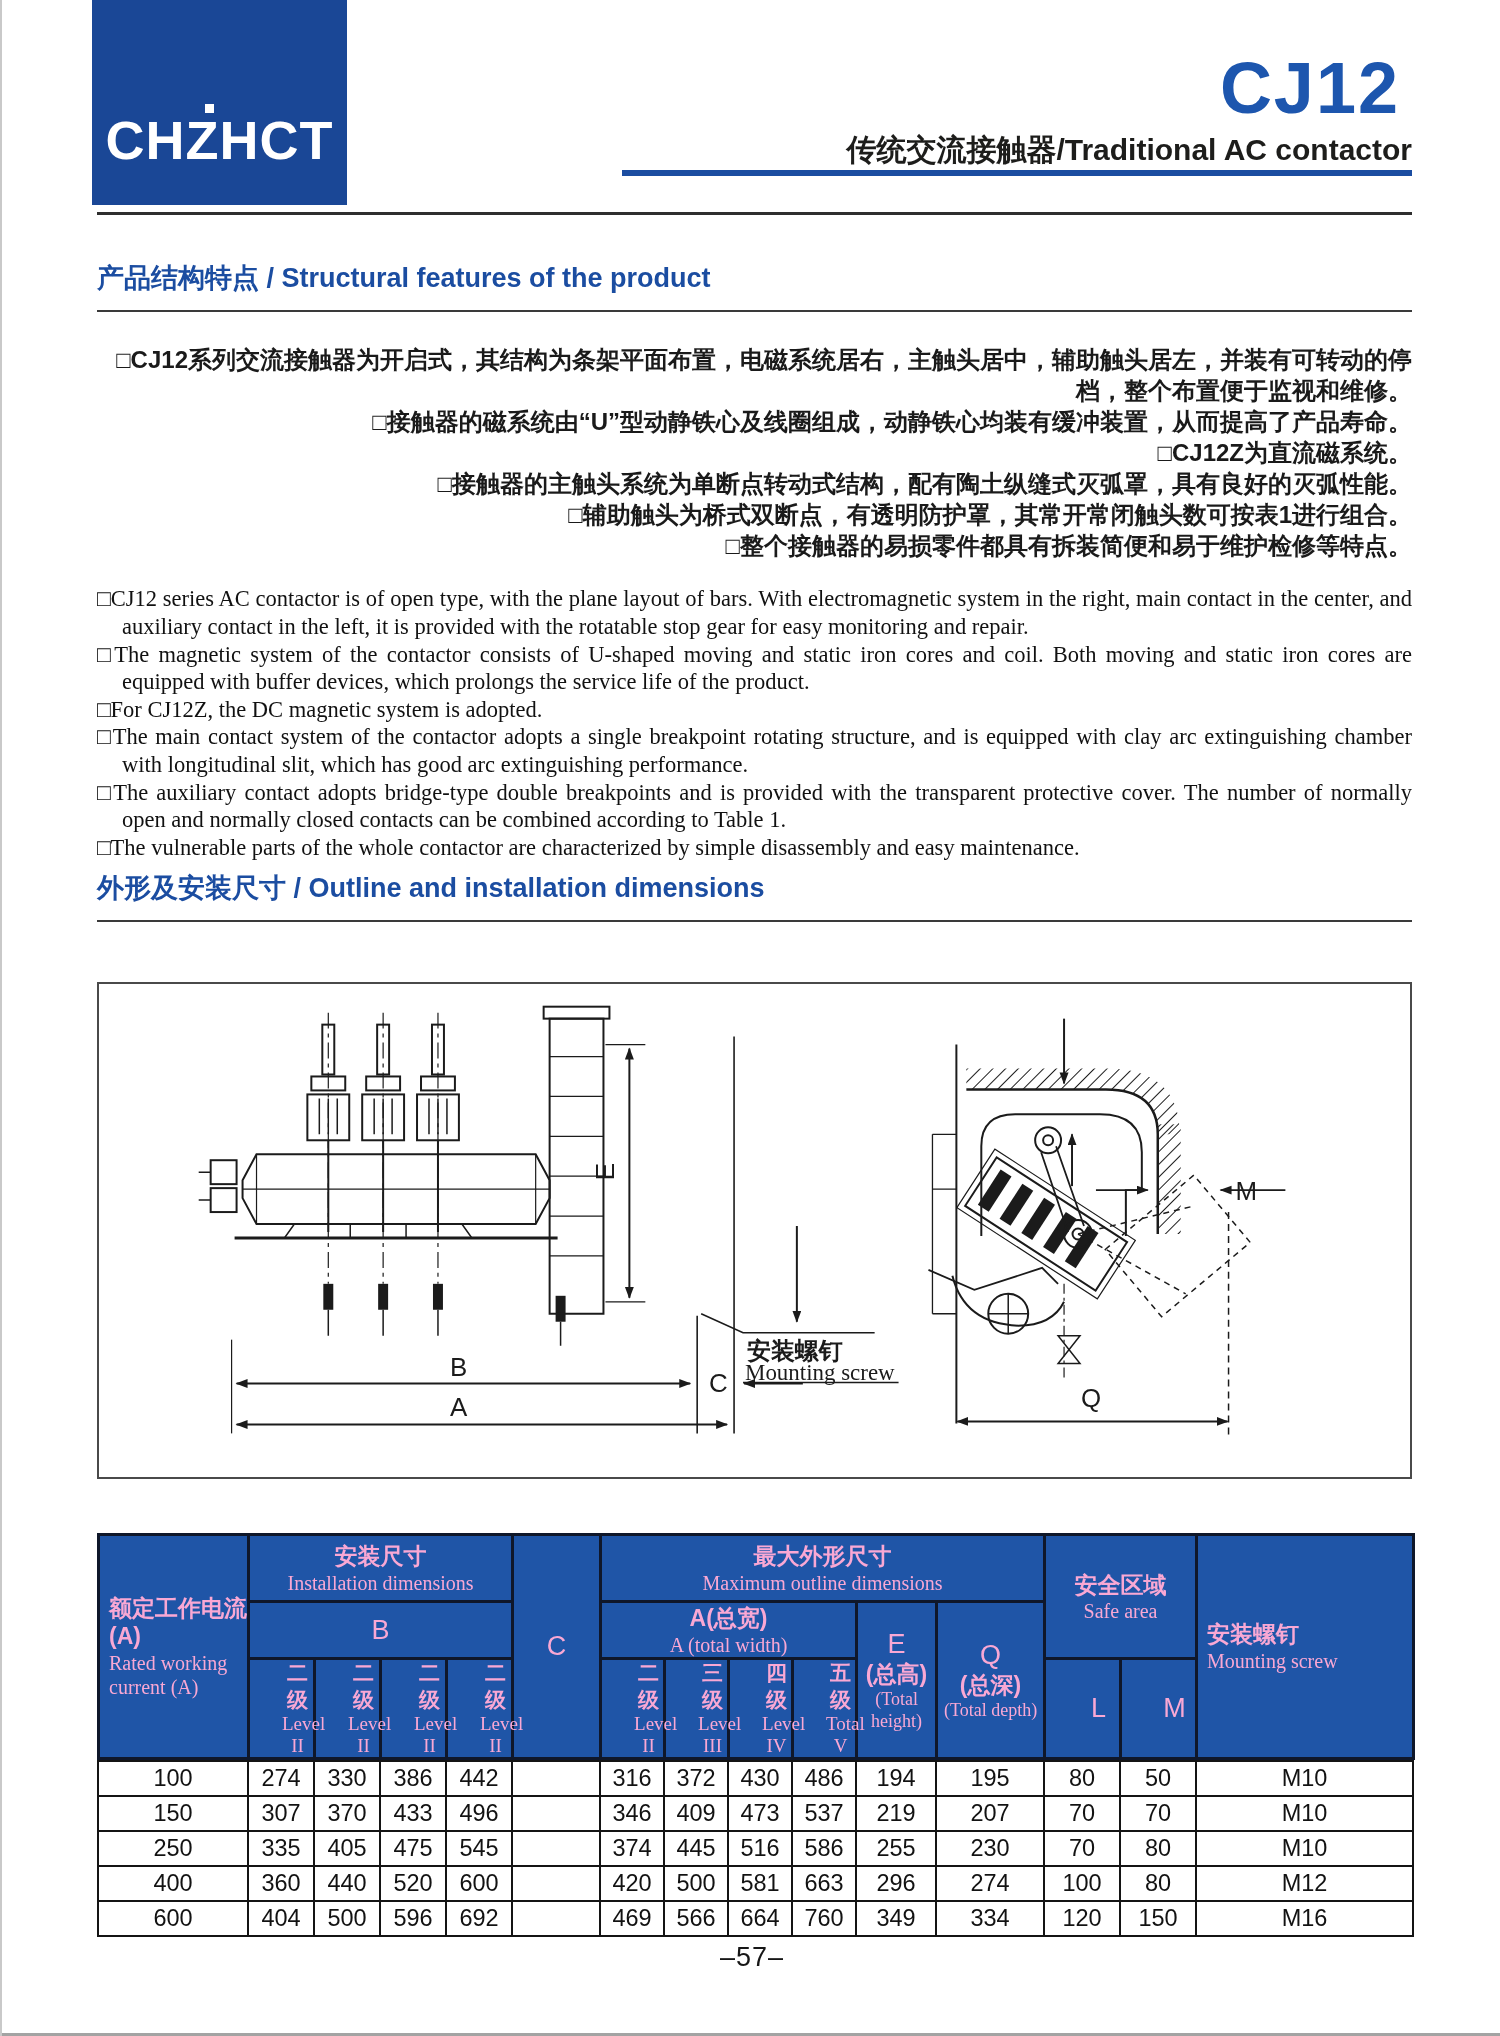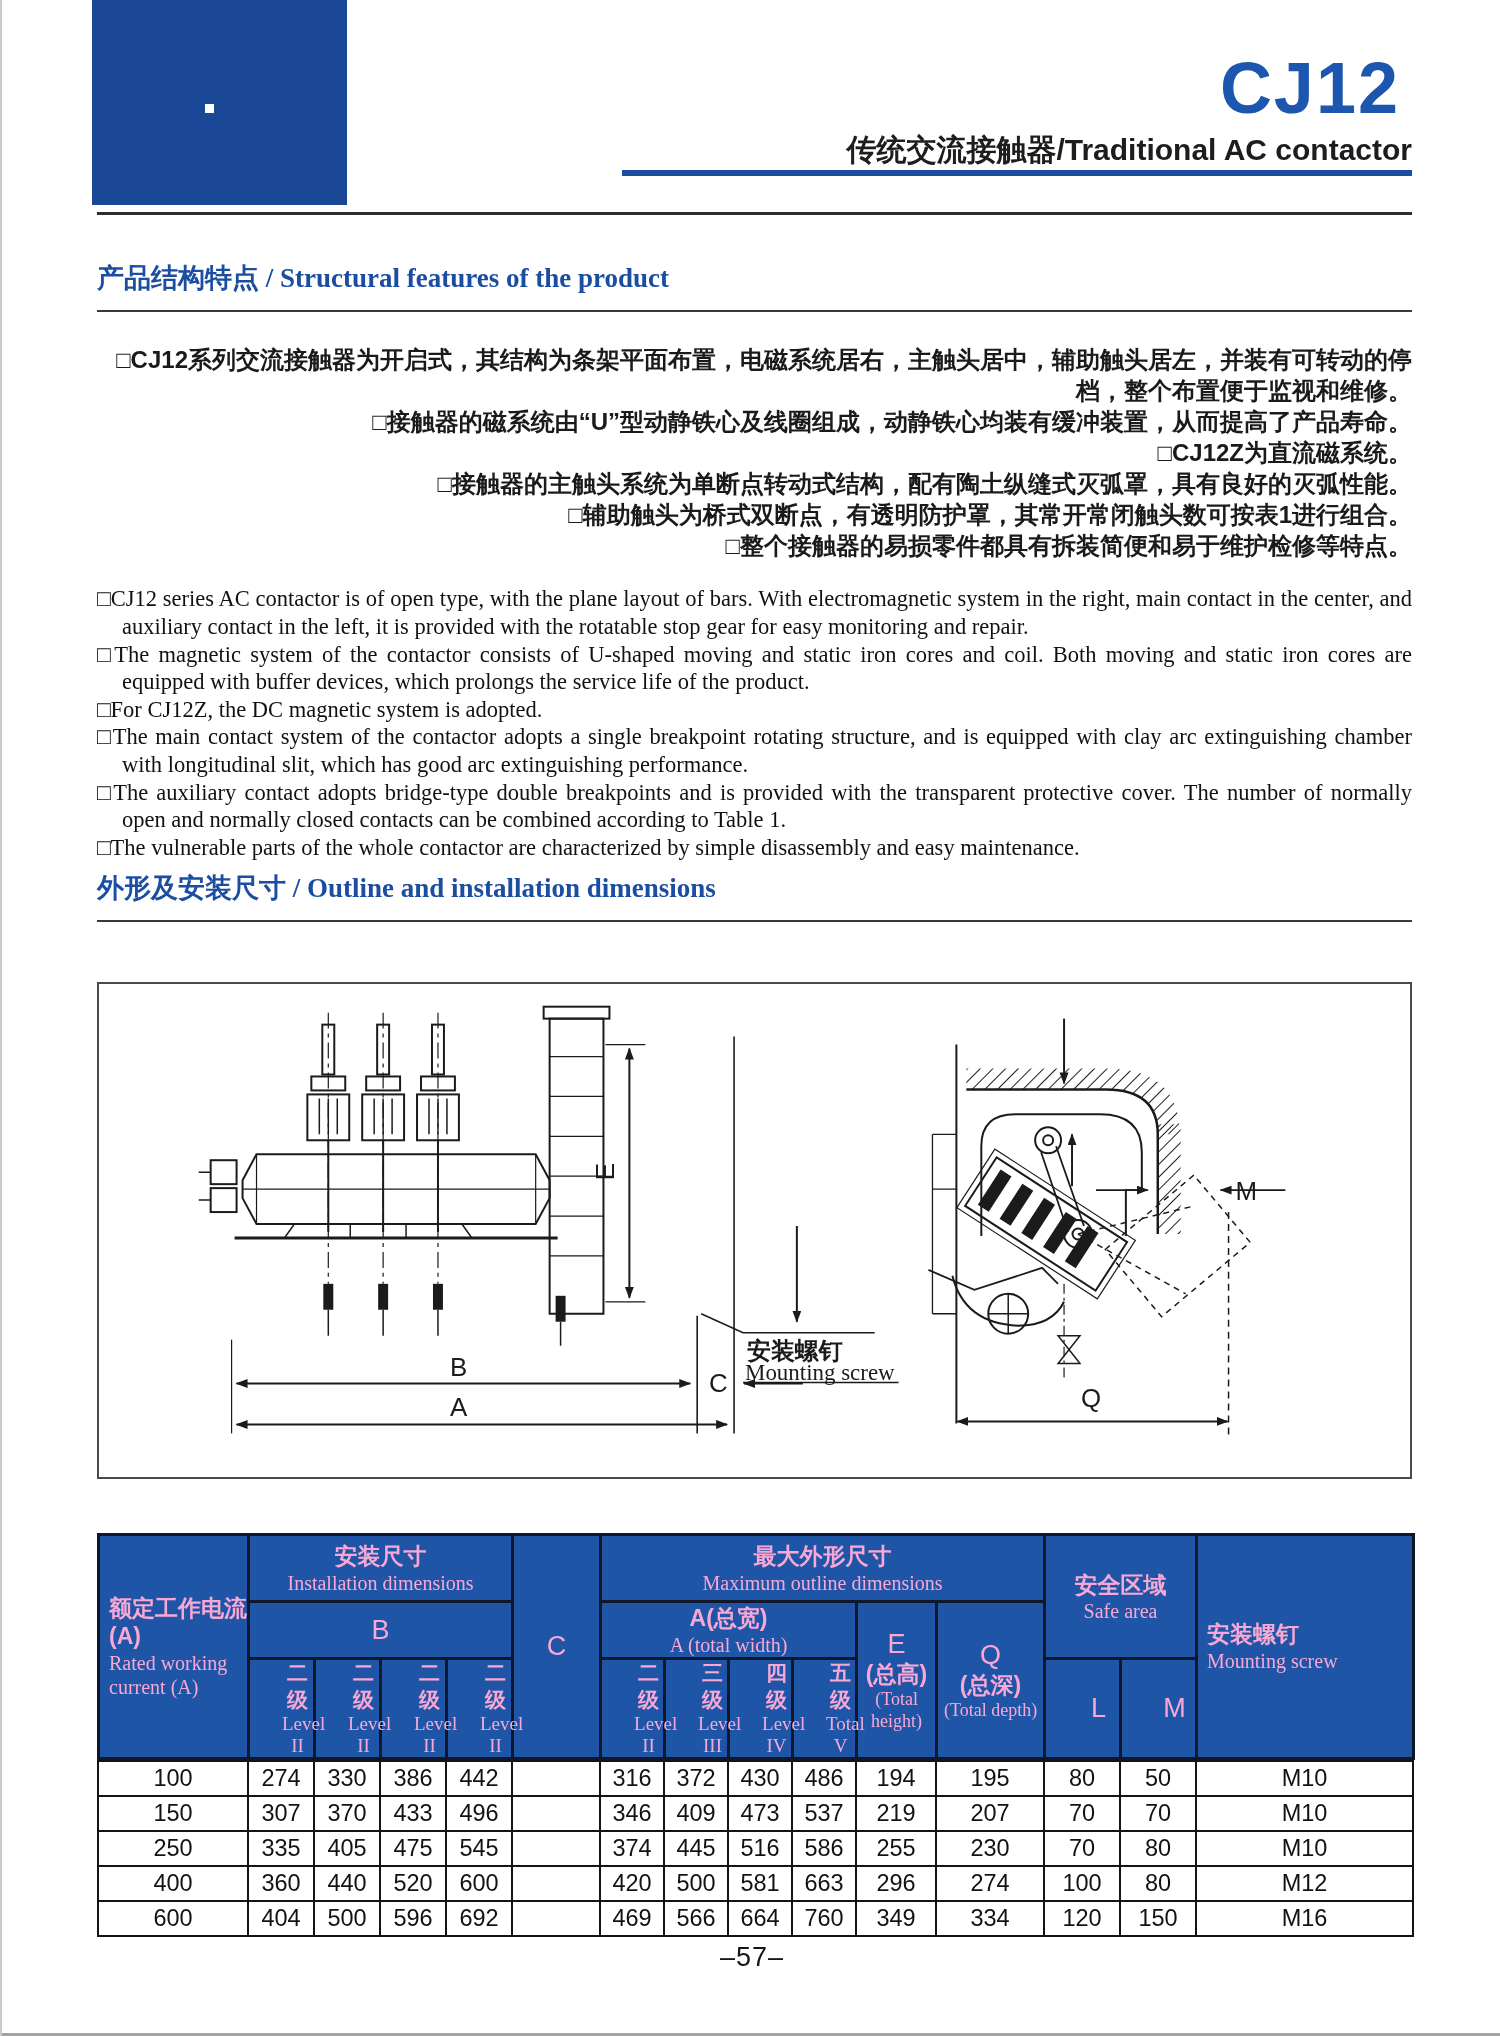--- a/index.html
+++ b/index.html
@@ -14,21 +14,21 @@
              font-size:54px;font-weight:800;letter-spacing:1px;line-height:1;}
   .logo-dot{position:absolute;left:113px;bottom:92px;width:9px;height:9px;background:#fff;}
   .model{position:absolute;right:102px;top:52px;font-size:72px;line-height:1;font-weight:800;
          color:#1d56ae;letter-spacing:2px;}
   .subtitle{position:absolute;right:90px;top:130px;font-size:30px;font-weight:700;color:#1d1d1b;}
   .blue-rule{position:absolute;left:620px;top:170px;width:790px;height:6px;background:#1b4da1;}
   .dark-rule{position:absolute;left:95px;top:212px;width:1315px;height:3px;background:#2e2e2e;}
 
   
   .sec{position:absolute;left:95px;width:1315px;}
-  .sec h2{margin:0;font-size:27px;font-weight:700;color:#1b4da1;line-height:1.2;font-family:Liberation Serif, serif;}
+  .sec h2{margin:0;font-size:27px;font-weight:700;color:#1b4da1;line-height:1.2;}
   .title-rule{margin-top:16px;height:2px;background:#3a3a3a;}
   .features{top:262px;}
   .cn-block{margin-top:32px;text-align:right;}
   .cn-block p{margin:0;font-size:24px;font-weight:700;color:#1a1a1a;line-height:31px;
               padding-left:27px;text-indent:-27px;}
   .en-block{margin-top:24px;}
   .en-block p{margin:0;font-size:22.5px;color:#111;line-height:27.6px;text-align:justify;
               font-family:"Liberation Serif","DejaVu Serif",serif;
               padding-left:25px;text-indent:-25px;}
   .outline{top:872px;}
@@ -55,20 +55,21 @@
 
   .pagenum{position:absolute;top:1942px;left:0;width:100%;text-align:center;
            font-size:27px;color:#161616;letter-spacing:1px;}
 </style>
 </head>
 <body>
 
 <div class="page">
 
   <div class="logo-box">
+    <span class="logo-text">CHZHCT</span>
     <span class="logo-dot"></span>
   </div>
   <div class="model">CJ12</div>
   <div class="subtitle">传统交流接触器/Traditional AC contactor</div>
   <div class="blue-rule"></div>
   <div class="dark-rule"></div>
 
   <div class="sec features">
     <h2>产品结构特点 / Structural features of the product</h2>
     <div class="title-rule"></div>

